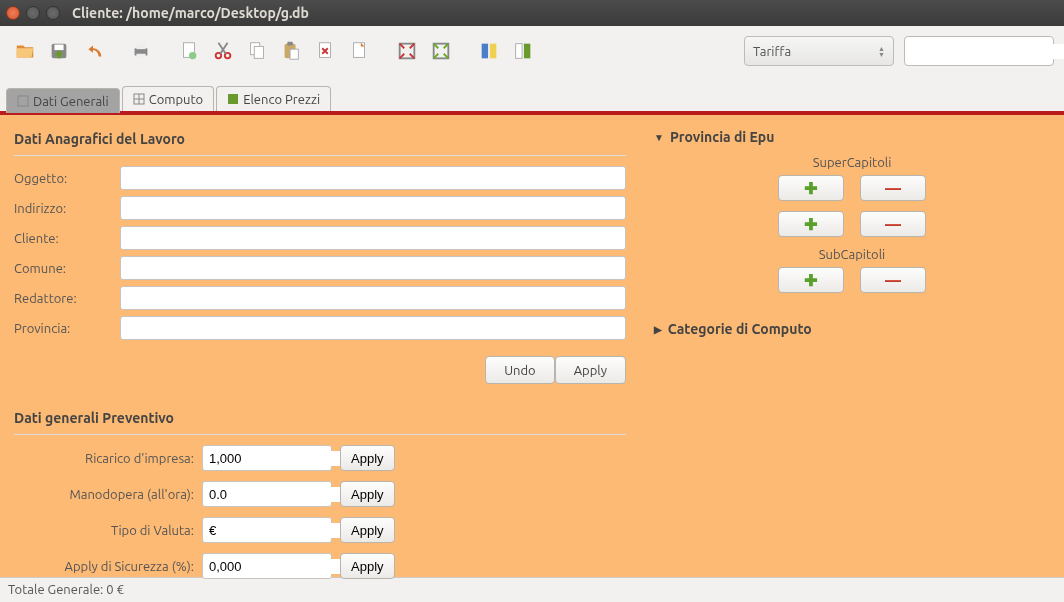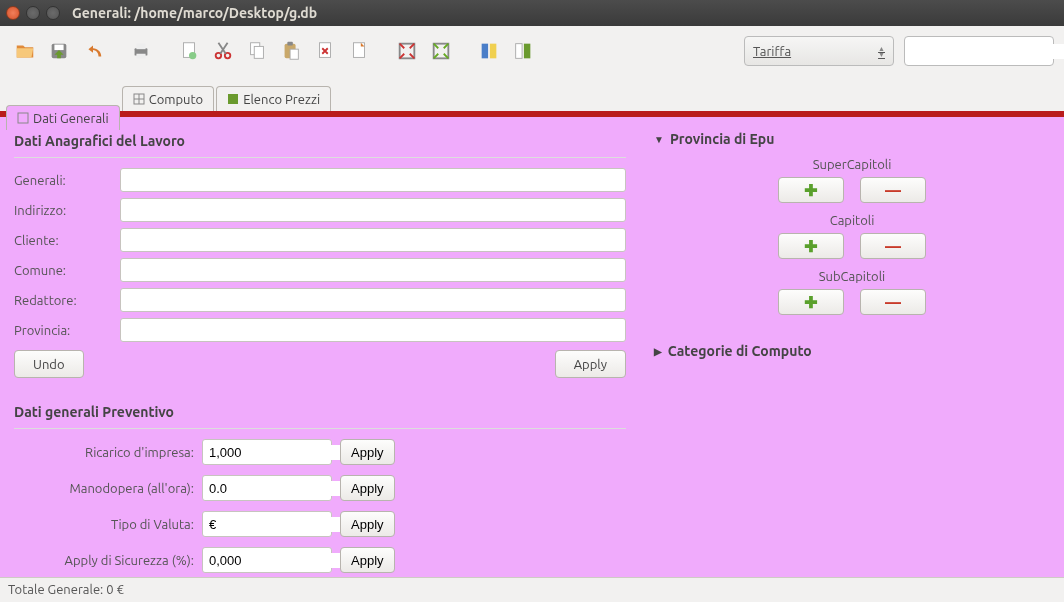--- a/index.html
+++ b/index.html
@@ -11,44 +11,44 @@
 .win-close { background: radial-gradient(#f07f5b,#d6522a); border:1px solid #8a3a1f;}
 .win-min, .win-max { background: radial-gradient(#6b6b6b,#555); border:1px solid #333;}
 .titlebar-text { margin-left: 6px; }
 
 
 .toolbar { height: 50px; display: flex; align-items: center; padding: 6px 10px; gap: 4px; background:#f2f1f0; }
 .tool-btn { width: 30px; height: 30px; display: flex; align-items: center; justify-content: center; border-radius: 3px; }
 .tool-btn svg { width: 22px; height: 22px; }
 .tool-sep { width: 10px; }
 .toolbar-spacer { flex: 1; }
-.combo { width: 150px; height: 30px; border: 1px solid #bbb; border-radius: 4px; background: linear-gradient(#f6f6f5,#e7e6e4); display: flex; align-items: center; padding: 0 8px; justify-content: space-between; color:#555;text-decoration:underline;}
+.combo { width: 150px; height: 30px; border: 1px solid #bbb; border-radius: 4px; background: linear-gradient(#f6f6f5,#e7e6e4); display: flex; align-items: center; padding: 0 8px; justify-content: space-between; color:#555;}
 .combo .spin { display:flex; flex-direction:column; font-size:7px; color:#888; line-height:6px;}
 .searchbox { width: 150px; height: 30px; border: 1px solid #bbb; border-radius: 4px; background: #fff; display: flex; align-items: center; padding: 0 6px; margin-left: 6px; }
 .searchbox svg { width:16px; height:16px; margin-right:4px;}
 .searchbox input { flex:1; border:none; outline:none; font-size:13px; }
 
 
 .tabbar { display:flex; align-items:flex-end; padding: 10px 6px 0 6px; gap:2px; }
 .tab { border:1px solid #b8b4ae; border-bottom:none; border-radius:4px 4px 0 0; padding:5px 10px; background:#f2f1f0; display:flex; align-items:center; gap:4px; font-size:13px; color:#444;}
-.tab.active { background:#f0abfc; position:relative; top:19px; z-index:2;}
+.tab.active { background:#a3a3a3; position:relative; top:2px; z-index:2;}
 .tab .ticon { width:12px; height:12px; }
 
 
-.content { display:flex; height: calc(602px - 26px - 50px - 36px - 24px); border-top:6px solid #b91c1c; background:#f0abfc;}
+.content { display:flex; height: calc(602px - 26px - 50px - 36px - 24px); border-top:4px solid #b91c1c; background:#fdba74;}
 .left { flex: 0 0 640px; padding: 10px 14px; }
 .right { flex:1; padding: 10px 14px; }
 
 .group-title { font-weight:bold; font-size:14px; margin: 6px 0 8px 0; color:#444;}
 .sep-line { height:1px; background:#ddd; margin-bottom:10px;}
 
 .form-row { display:flex; align-items:center; margin-bottom:6px; }
 .form-row label { width:106px; text-align:left; color:#555; }
 .form-row input[type=text] { flex:1; height:24px; border:1px solid #c7c4bf; border-radius:3px; background:#fff; padding:0 6px; font-size:13px;}
-.btnrow { display:flex; justify-content:space-between; gap:10px; margin-top:8px;}
+.btnrow { display:flex; justify-content:flex-end; margin-top:16px;}
 .btn { height:28px; padding: 0 18px; border:1px solid #b8b4ae; border-radius:4px; background:linear-gradient(#fdfdfc,#eceae7); font-size:13px; color:#444; display:flex; align-items:center;}
 
 .prev-row { display:flex; align-items:center; margin-bottom:10px; gap:8px;}
 .prev-row label { width:180px; color:#555;text-align:right;}
 .spinbox { width:130px; height:26px; border:1px solid #c7c4bf; border-radius:3px; background:#fff; display:flex; align-items:center; padding:0 4px 0 6px;}
 .spinbox input { flex:1; border:none; outline:none; font-size:13px;}
 .spinbox .arrows { display:flex; flex-direction:column; font-size:7px; color:#888; line-height:6px;}
 .applybtn { height:26px; padding:0 10px; border:1px solid #b8b4ae; border-radius:4px; background:linear-gradient(#fdfdfc,#eceae7); font-size:13px;}
 
 
@@ -63,21 +63,21 @@
 
 .statusbar { height:22px; border-top:1px solid #cfcbc4; display:flex; align-items:center; padding:0 8px; font-size:13px; color:#555; background:#f2f1f0;}
 </style>
 </head>
 <body>
 
 <div class="titlebar">
   <span class="win-btn win-close"></span>
   <span class="win-btn win-min"></span>
   <span class="win-btn win-max"></span>
-  <span class="titlebar-text">Generali: /home/marco/Desktop/g.db</span>
+  <span class="titlebar-text">Cliente: /home/marco/Desktop/g.db</span>
 </div>
 
 <div class="toolbar">
   <div class="tool-btn">
       <svg viewBox="0 0 24 24">
         <path fill="#e08a3a" d="M3 6h7l2 2h9v11H3z"></path>
         <path fill="#f7c87a" d="M3 9h18l-2 10H3z"></path>
       </svg>
     </div>
   <div class="tool-btn">
@@ -200,21 +200,21 @@
       </svg>
     <span>Elenco Prezzi</span>
   </div>
 </div>
 
 <div class="content">
   <div class="left">
     <div class="group-title">Dati Anagrafici del Lavoro</div>
     <div class="sep-line"></div>
     <div class="form-row">
-        <label>Generali:</label>
+        <label>Oggetto:</label>
         <input type="text" value="" style="">
       </div>
     <div class="form-row">
         <label>Indirizzo:</label>
         <input type="text" value="" style="">
       </div>
     <div class="form-row">
         <label>Cliente:</label>
         <input type="text" value="" style="">
       </div>
@@ -278,21 +278,20 @@
     </div>
     <div class="cap-label">SuperCapitoli</div>
     <div class="cap-btns">
       <div class="iconbtn">
           <span class="plus">✚</span>
         </div>
       <div class="iconbtn">
           <span class="minus">—</span>
         </div>
     </div>
-    <div class="cap-label">Capitoli</div>
     <div class="cap-btns">
       <div class="iconbtn">
           <span class="plus">✚</span>
         </div>
       <div class="iconbtn">
           <span class="minus">—</span>
         </div>
     </div>
     <div class="cap-label">SubCapitoli</div>
     <div class="cap-btns">

